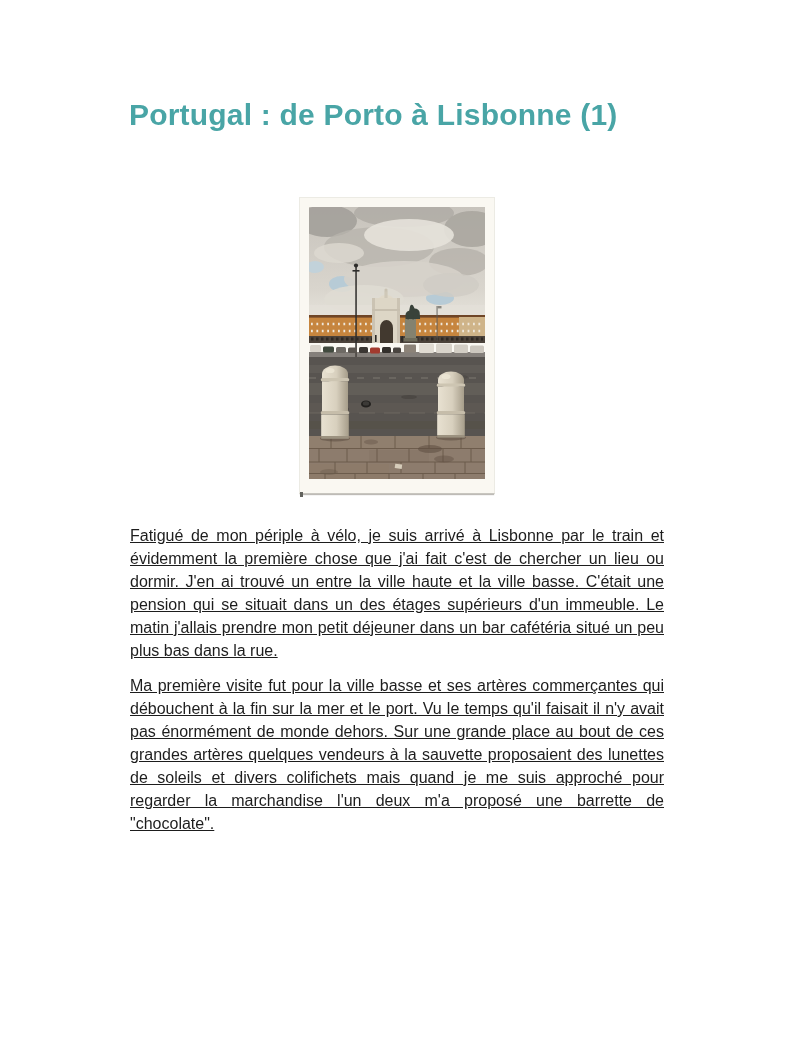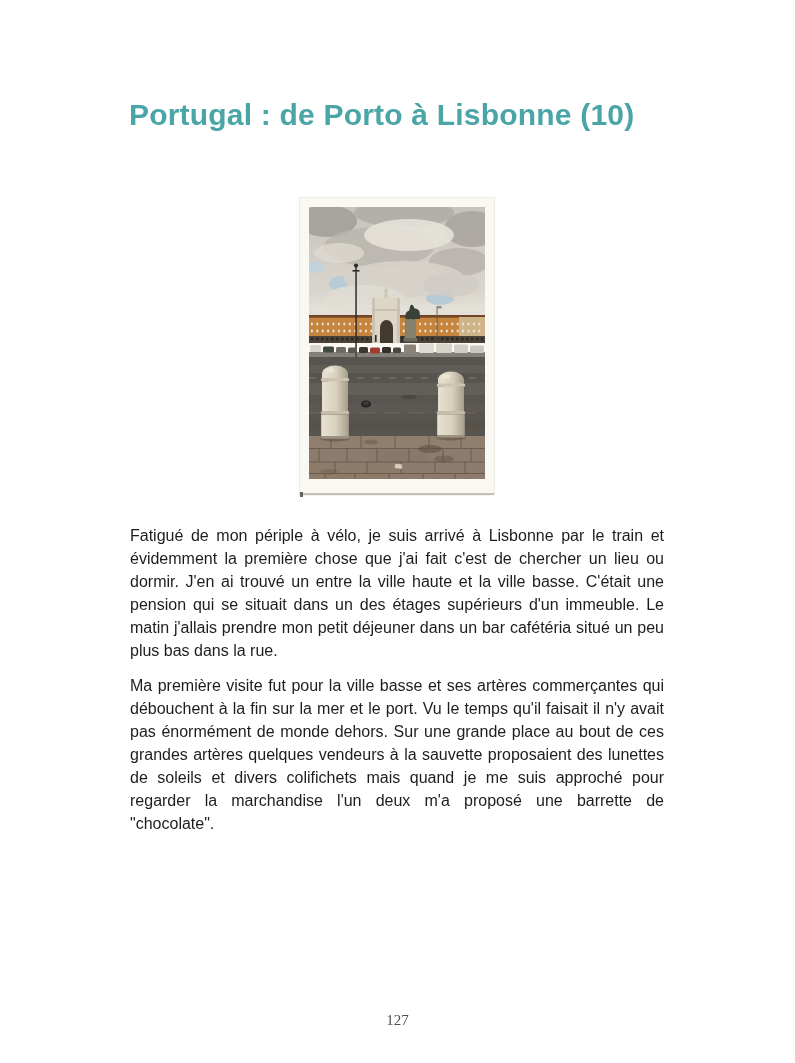--- a/index.html
+++ b/index.html
@@ -60,38 +60,38 @@
   .body-copy {
     position: absolute;
     left: 130px;
     top: 524px;
     width: 534px;
     font-size: 16px;
     line-height: 23px;
     color: #1d1d1d;
     text-align: justify;
   }
-  .body-copy p { margin: 0 0 12px 0; }
+  .body-copy p { margin: 0 0 12px 0; text-decoration: underline; }
   .page-number {
     position: absolute;
     left: 0;
     right: 0;
     top: 1012px;
     text-align: center;
     font-family: "Liberation Serif", serif;
     font-size: 15px;
     color: #4f4f4f;
   }
 </style>
 </head>
 <body>
 
 <div class="page">
 
-  <h1 class="title">Portugal : de Porto à Lisbonne (10)</h1>
+  <h1 class="title">Portugal : de Porto à Lisbonne (1)</h1>
 
   <figure class="photo-figure">
     <div class="photo-paper">
       <svg viewBox="0 0 176 272" width="176" height="272" xmlns="http://www.w3.org/2000/svg">
         <defs>
           <linearGradient id="skyG" x1="0" y1="0" x2="0" y2="1">
             <stop offset="0" stop-color="#c7c3bc"></stop>
             <stop offset="0.7" stop-color="#d9d5cd"></stop>
             <stop offset="1" stop-color="#e9e6de"></stop>
           </linearGradient>
@@ -255,15 +255,14 @@
         </g>
       </svg>
     </div>
   </figure>
 
   <div class="body-copy">
     <p>Fatigué de mon périple à vélo, je suis arrivé à Lisbonne par le train et évidemment la première chose que j'ai fait c'est de chercher un lieu ou dormir. J'en ai trouvé un entre la ville haute et la ville basse. C'était une pension qui se situait dans un des étages supérieurs d'un immeuble. Le matin j'allais prendre mon petit déjeuner dans un bar cafétéria situé un peu plus bas dans la rue.</p>
     <p>Ma première visite fut pour la ville basse et ses artères commerçantes qui débouchent à la fin sur la mer et le port. Vu le temps qu'il faisait il n'y avait pas énormément de monde dehors. Sur une grande place au bout de ces grandes artères quelques vendeurs à la sauvette proposaient des lunettes de soleils et divers colifichets mais  quand je me suis approché pour regarder la marchandise l'un deux m'a proposé une barrette de "chocolate".</p>
   </div>
 
-  <div class="page-number">127</div>
 
 </div>
 
 </body></html>

